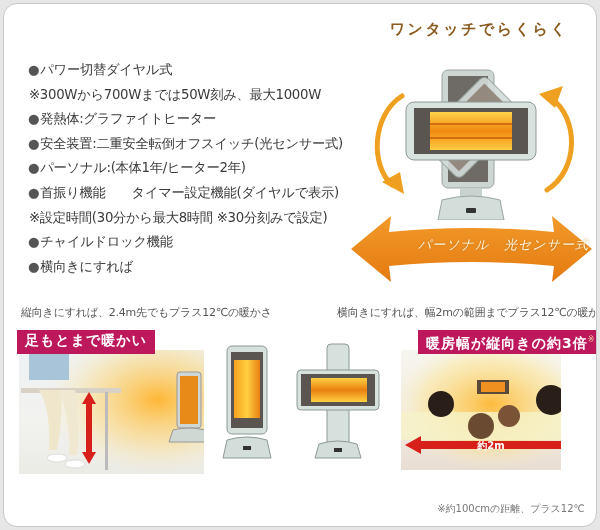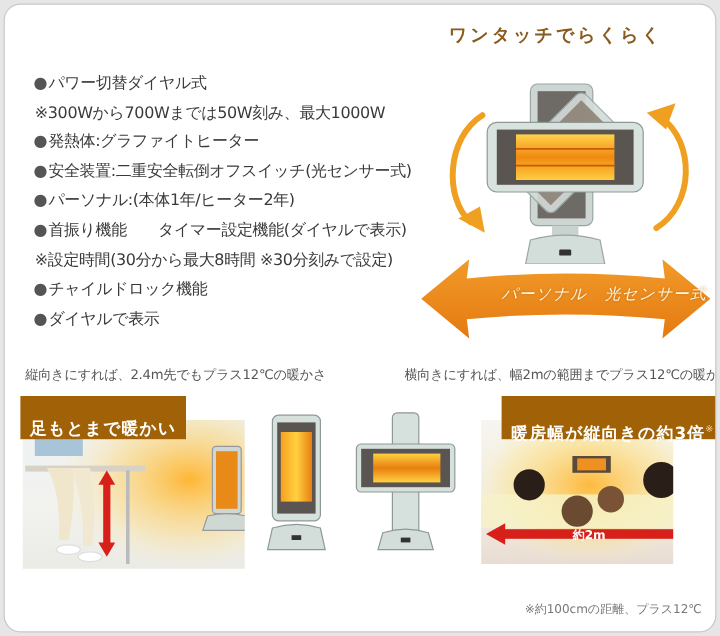--- a/index.html
+++ b/index.html
@@ -11,21 +11,21 @@
       background: #ffffff; border: 1px solid #c8c8c8; border-radius: 14px; overflow: hidden;
     }
 
     
     .spec-list { position: absolute; left: 24px; top: 54px; width: 360px; }
     .spec-line { font-size: 13.3px; line-height: 24.6px; color: #3a3a3a; white-space: nowrap; letter-spacing: -0.3px; }
     .spec-line .bullet { color: #555; margin-right: 1px; }
 
     
     .hero-title {
-      position: absolute; left: 370px; top: 16px; width: 210px; text-align: left;
+      position: absolute; left: 370px; top: 16px; width: 210px; text-align: center;
       font-size: 15px; letter-spacing: 2.5px; color: #8a5a1e; font-weight: bold;
     }
     .hero-area { position: absolute; left: 355px; top: 48px; width: 230px; height: 220px; }
 
     .arc { position: absolute; }
 
     .heater-rot { position: absolute; left: 45px; top: 8px; width: 135px; height: 160px; }
 
     .direction-arrow { position: absolute; left: 345px; top: 208px; width: 245px; height: 74px; }
     .dir-label {
@@ -34,22 +34,22 @@
     }
     .dir-left { left: 370px; margin-left: 44px; }
     .dir-right { left: 500px; }
 
     
     .caption { position: absolute; font-size: 11px; color: #555; white-space: nowrap; letter-spacing: -0.2px; }
     .caption-left { left: 17px; top: 301px; }
     .caption-right { left: 333px; top: 301px; }
 
     .tag {
-      position: absolute; background: #a16207; color: #fff; font-weight: bold;
-      font-size: 14px; letter-spacing: 1px; padding: 18px 8px; white-space: nowrap;
+      position: absolute; background: #be185d; color: #fff; font-weight: bold;
+      font-size: 14px; letter-spacing: 1px; padding: 0 8px; white-space: nowrap;
     }
     .tag-left { left: 13px; top: 326px; height: 24px; line-height: 20px; }
     .tag-right { left: 414px; top: 326px; height: 24px; line-height: 20px; }
     .tag-right .mark { font-size: 8px; color: #f0d0a0; vertical-align: super; font-weight: normal; }
 
     
     .photo-left {
       position: absolute; left: 15px; top: 346px; width: 185px; height: 124px;
       background: linear-gradient(180deg, #eef2f4 0%, #f2f2ef 55%, #ebebe6 100%); overflow: hidden;
     }
@@ -68,21 +68,21 @@
 
   <div class="spec-list">
     <div class="spec-line"><span class="bullet">●</span><span>パワー切替ダイヤル式</span></div>
     <div class="spec-line"><span class="bullet"></span><span>※300Wから700Wまでは50W刻み、最大1000W</span></div>
     <div class="spec-line"><span class="bullet">●</span><span>発熱体:グラファイトヒーター</span></div>
     <div class="spec-line"><span class="bullet">●</span><span>安全装置:二重安全転倒オフスイッチ(光センサー式)</span></div>
     <div class="spec-line"><span class="bullet">●</span><span>パーソナル:(本体1年/ヒーター2年)</span></div>
     <div class="spec-line"><span class="bullet">●</span><span>首振り機能　　タイマー設定機能(ダイヤルで表示)</span></div>
     <div class="spec-line"><span class="bullet"></span><span>※設定時間(30分から最大8時間 ※30分刻みで設定)</span></div>
     <div class="spec-line"><span class="bullet">●</span><span>チャイルドロック機能</span></div>
-    <div class="spec-line"><span class="bullet">●</span><span>ダイヤルで表示</span></div>
+    <div class="spec-line"><span class="bullet">●</span><span>横向きにすれば</span></div>
   </div>
 
   <div class="hero-title">ワンタッチでらくらく</div>
 
   <div class="hero-area">
 
     <svg class="arc" style="left:5px;top:38px" width="50" height="110" viewBox="0 0 50 110">
       <path d="M38 6 C 8 25, 6 75, 28 95" fill="none" stroke="#f0a020" stroke-width="5" stroke-linecap="round"></path>
       <polygon points="18,92 40,104 36,82" fill="#f0a020"></polygon>
     </svg>

